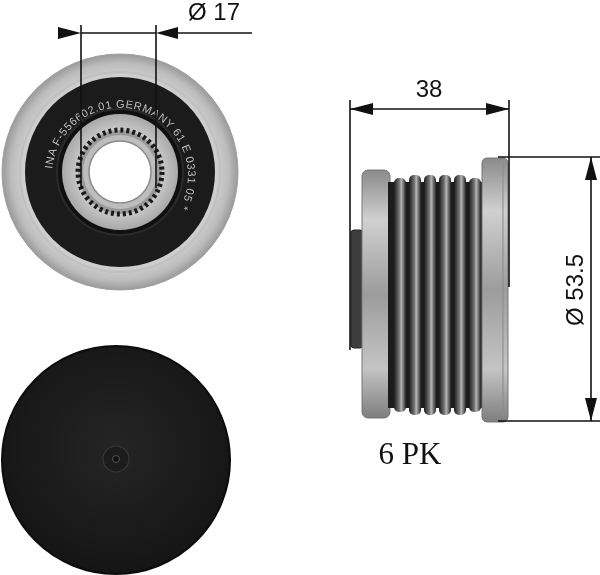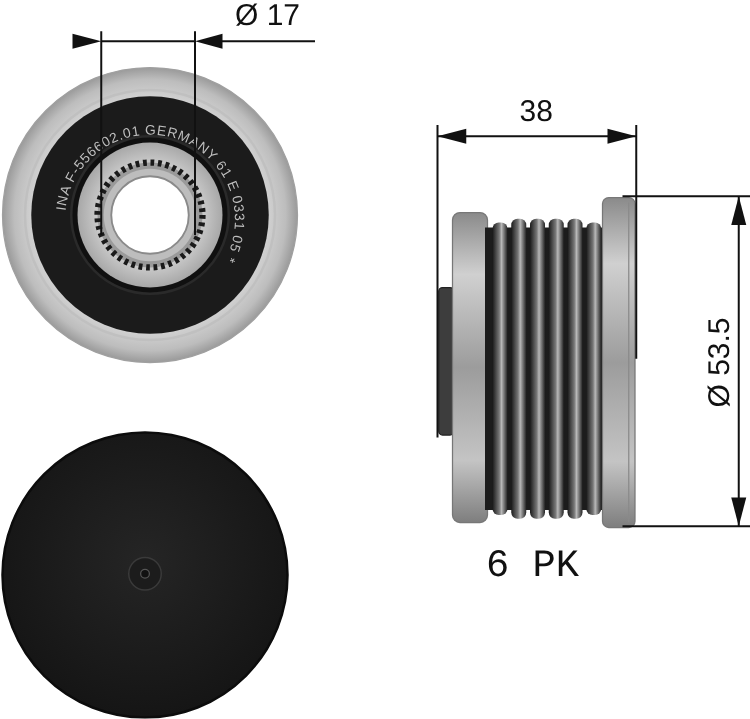--- a/index.html
+++ b/index.html
@@ -1,22 +1,22 @@
 <!DOCTYPE html>
 <html><head>
   <meta charset="utf-8">
   <style>
     html, body { margin: 0; padding: 0; background: #ffffff; }
     body { width: 600px; height: 575px; position: relative; overflow: hidden;
            font-family: "Liberation Sans", sans-serif; }
     #drawing { position: absolute; left: 0; top: 0; width: 600px; height: 575px; }
     .dim-label { font-family: "Liberation Sans", sans-serif; fill: #111; }
-    .spec-label { position: absolute; left: 368px; top: 436px; width: 116px;
+    .spec-label { position: absolute; left: 352px; top: 436px; width: 116px;
                   text-align: center; font-size: 31px; color: #111;
-                  font-family: Liberation Mono, monospace; }
+                  font-family: Liberation Serif, serif; }
   </style>
 </head>
 <body>
 
 <svg id="drawing" viewBox="0 0 600 575" xmlns="http://www.w3.org/2000/svg">
   <defs>
     <radialGradient id="outerRing" cx="50%" cy="50%" r="50%">
       <stop offset="78%" stop-color="#d4d4d4"></stop>
       <stop offset="92%" stop-color="#bdbdbd"></stop>
       <stop offset="100%" stop-color="#9a9a9a"></stop>

